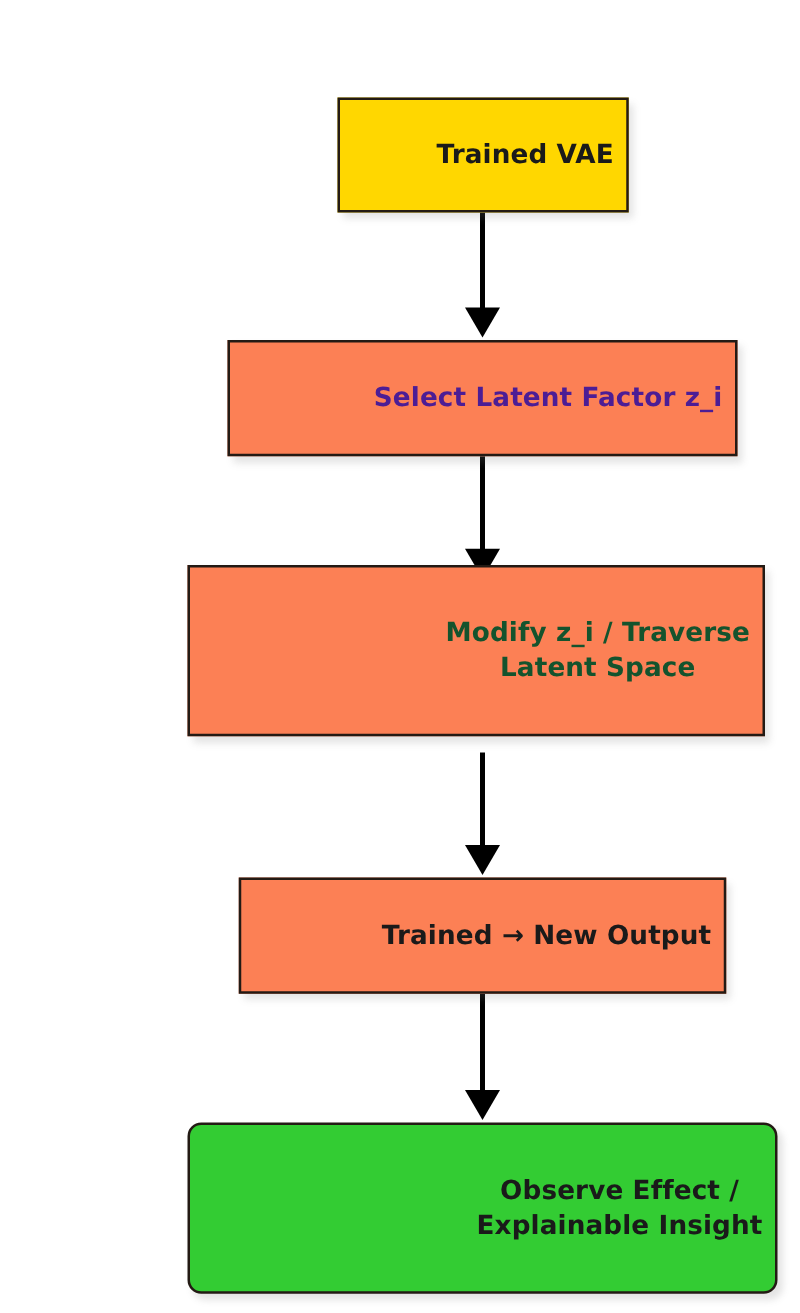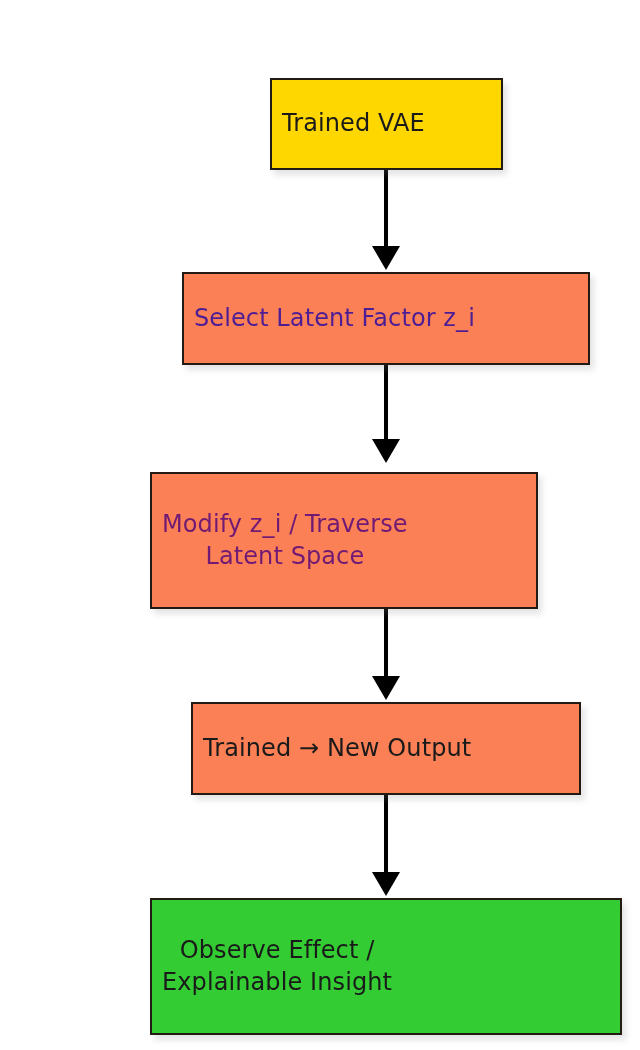--- a/index.html
+++ b/index.html
@@ -18,25 +18,25 @@
     width: 640px;
     height: 1050px;
     background: #ffffff;
   }
   .node {
     position: absolute;
     box-sizing: border-box;
     border: 2px solid #231a14;
     display: flex;
     align-items: center;
-    justify-content: flex-start;
+    justify-content: flex-end;
     text-align: center;
     color: #1a1a1a;
-    font-size: 24px;
-    font-weight: 400;
+    font-size: 21px;
+    font-weight: 700;
     line-height: 1.32;
     letter-spacing: 0.1px;
     box-shadow: 4px 5px 6px rgba(120,120,120,0.20);
     white-space: pre-line;
   }
   .node-label {
     display: block;
     padding: 0 10px;
     white-space: pre-line;
   }
@@ -77,27 +77,27 @@
     </svg>
 
   <div class="node" id="node-0" style="left: 270px; top: 78px; width: 233px; height: 92px; background: rgb(255, 215, 0); border-color: rgb(35, 26, 20); color: rgb(26, 26, 26);">
     <span class="node-label">Trained VAE</span>
   </div>
 
   <div class="node" id="node-1" style="left: 182px; top: 272px; width: 408px; height: 93px; background: rgb(252, 128, 85); border-color: rgb(35, 26, 20); color: #4c1d95;">
     <span class="node-label">Select Latent Factor z_i</span>
   </div>
 
-  <div class="node" id="node-2" style="left: 150px; top: 472px; width: 388px; height: 137px; background: rgb(252, 128, 85); border-color: rgb(35, 26, 20); color: #701a75;">
+  <div class="node" id="node-2" style="left: 150px; top: 452px; width: 462px; height: 137px; background: rgb(252, 128, 85); border-color: rgb(35, 26, 20); color: #14532d;">
     <span class="node-label">Modify z_i / Traverse
 Latent Space</span>
   </div>
 
   <div class="node" id="node-3" style="left: 191px; top: 702px; width: 390px; height: 93px; background: rgb(252, 128, 85); border-color: rgb(35, 26, 20); color: rgb(26, 26, 26);">
     <span class="node-label">Trained → New Output</span>
   </div>
 
-  <div class="node" id="node-4" style="left: 150px; top: 898px; width: 472px; height: 137px; background: rgb(51, 204, 51); border-color: rgb(35, 26, 20); color: rgb(26, 26, 26);">
+  <div class="node" id="node-4" style="left: 150px; top: 898px; width: 472px; height: 137px; background: rgb(51, 204, 51); border-color: rgb(35, 26, 20); color: rgb(26, 26, 26); border-radius: 11px;">
     <span class="node-label">Observe Effect /
 Explainable Insight</span>
   </div>
 
 </div>
 
 </body></html>

